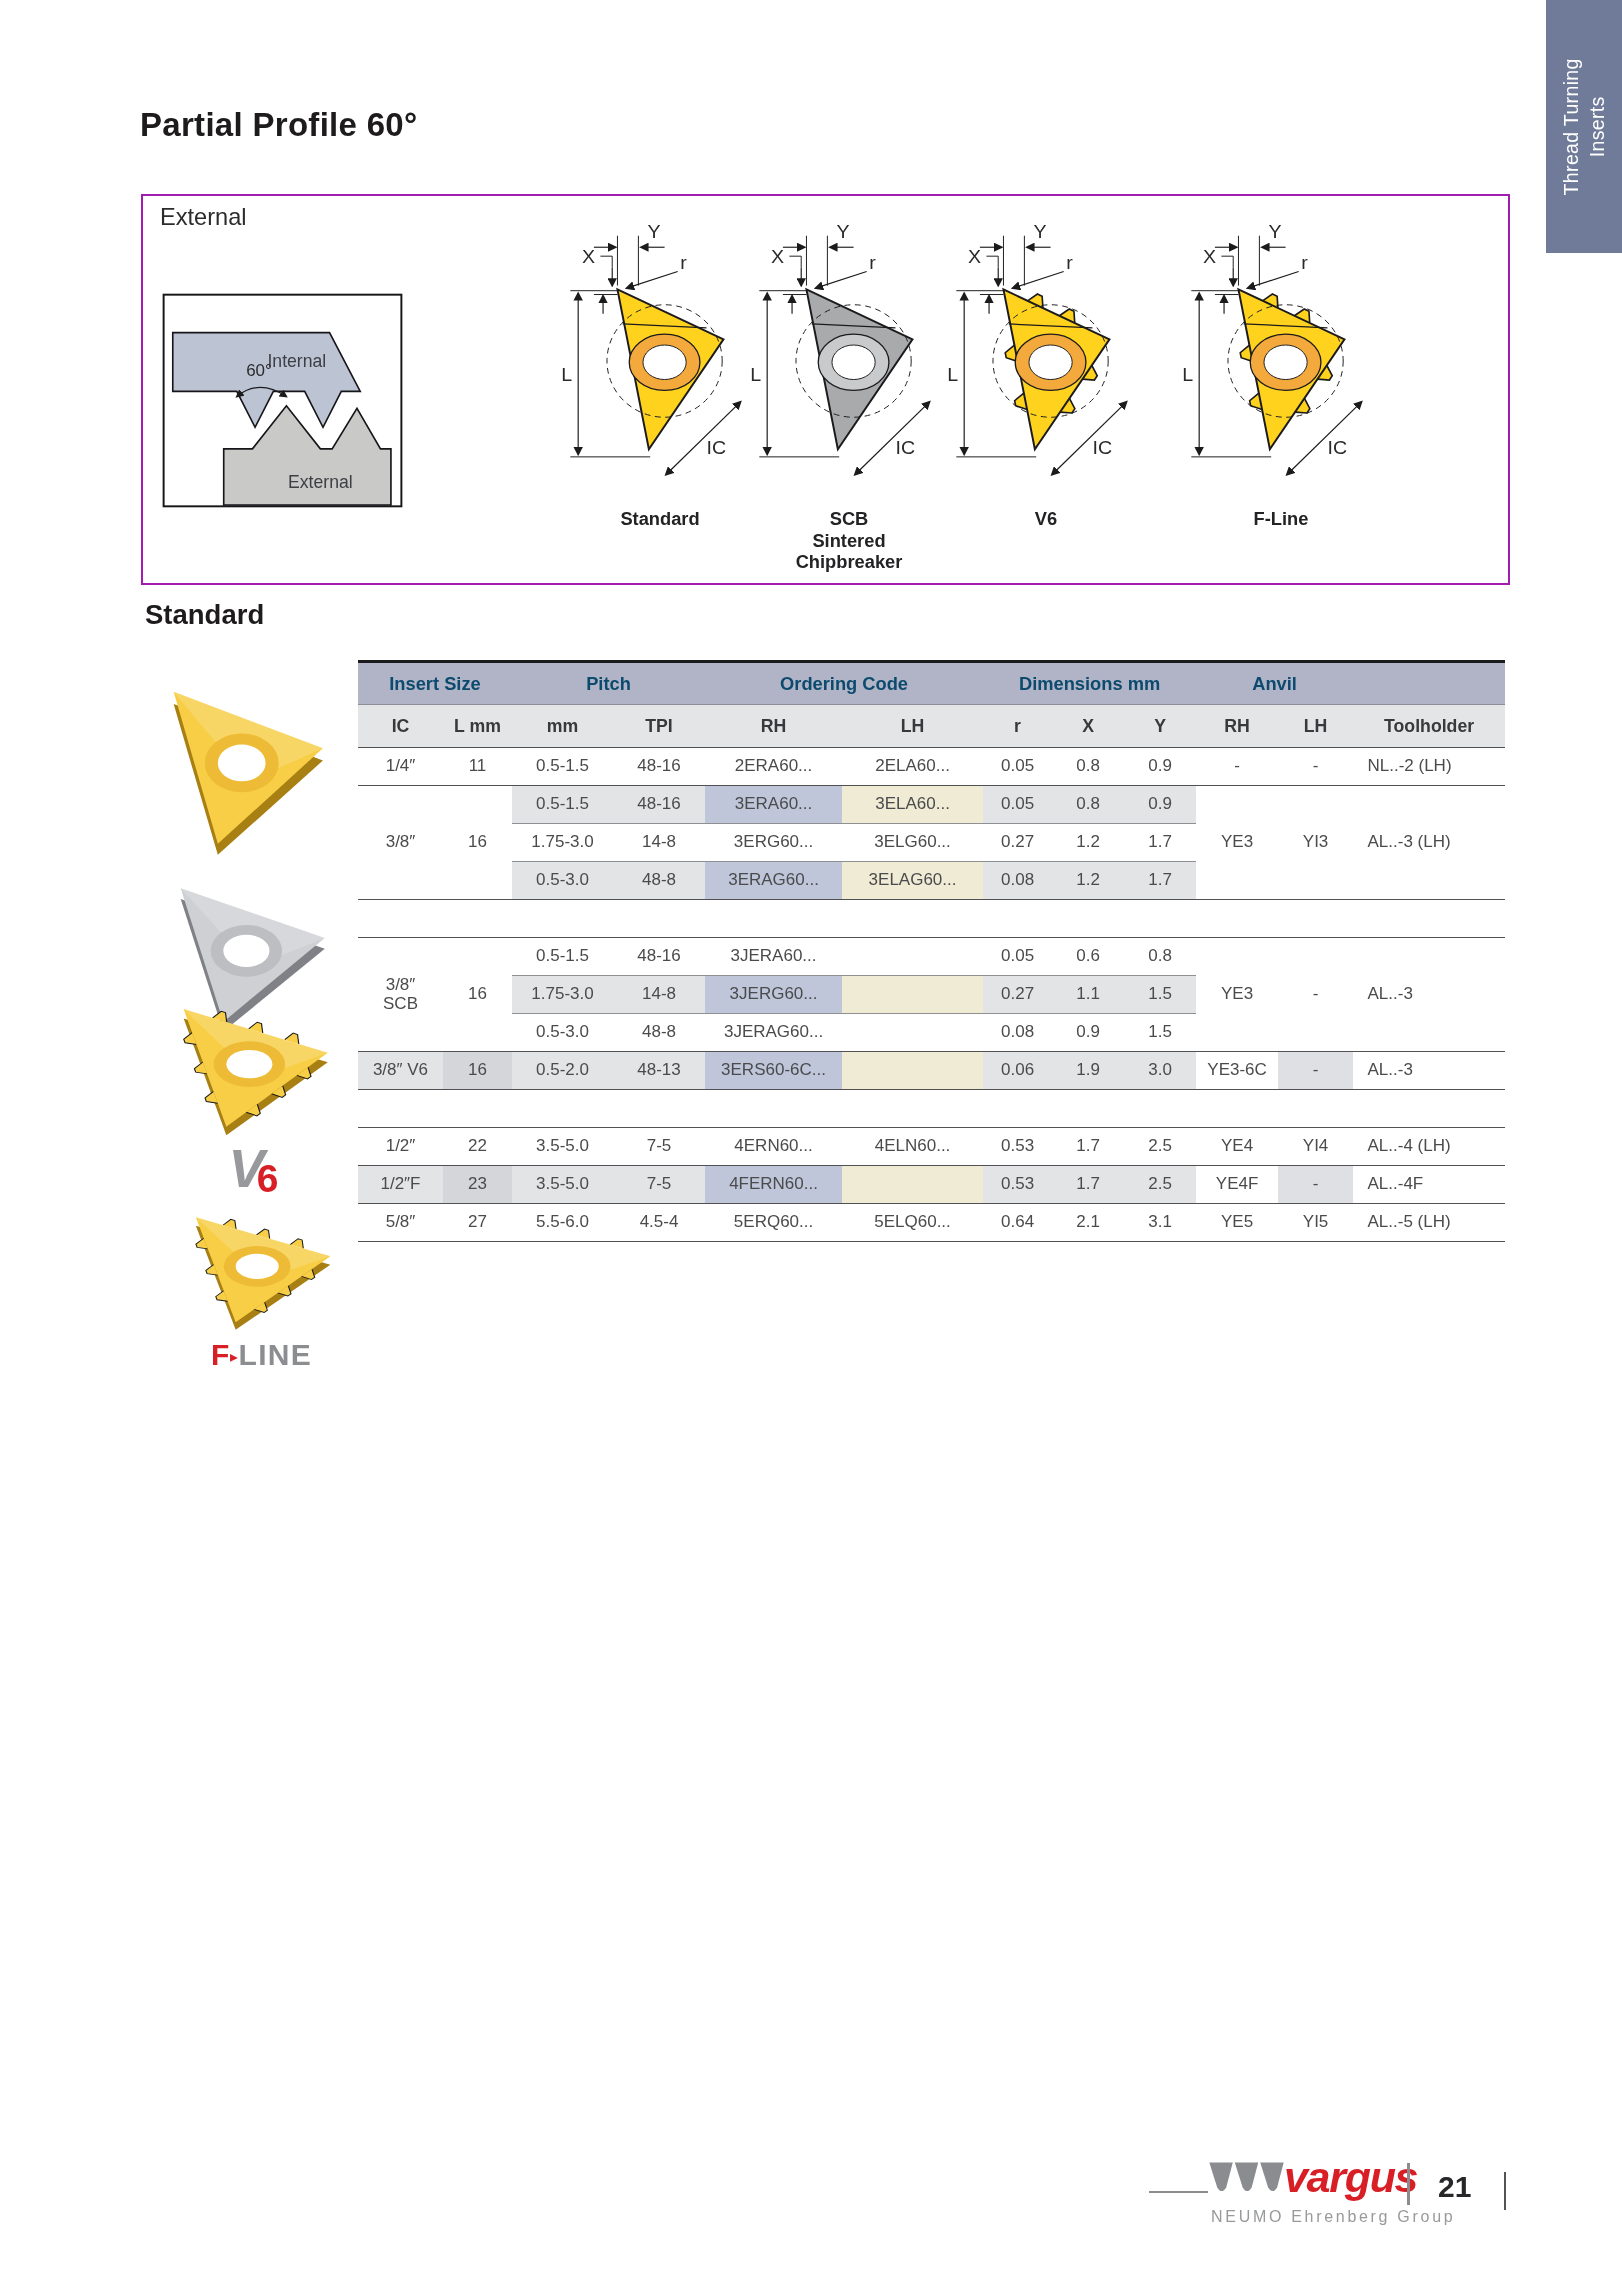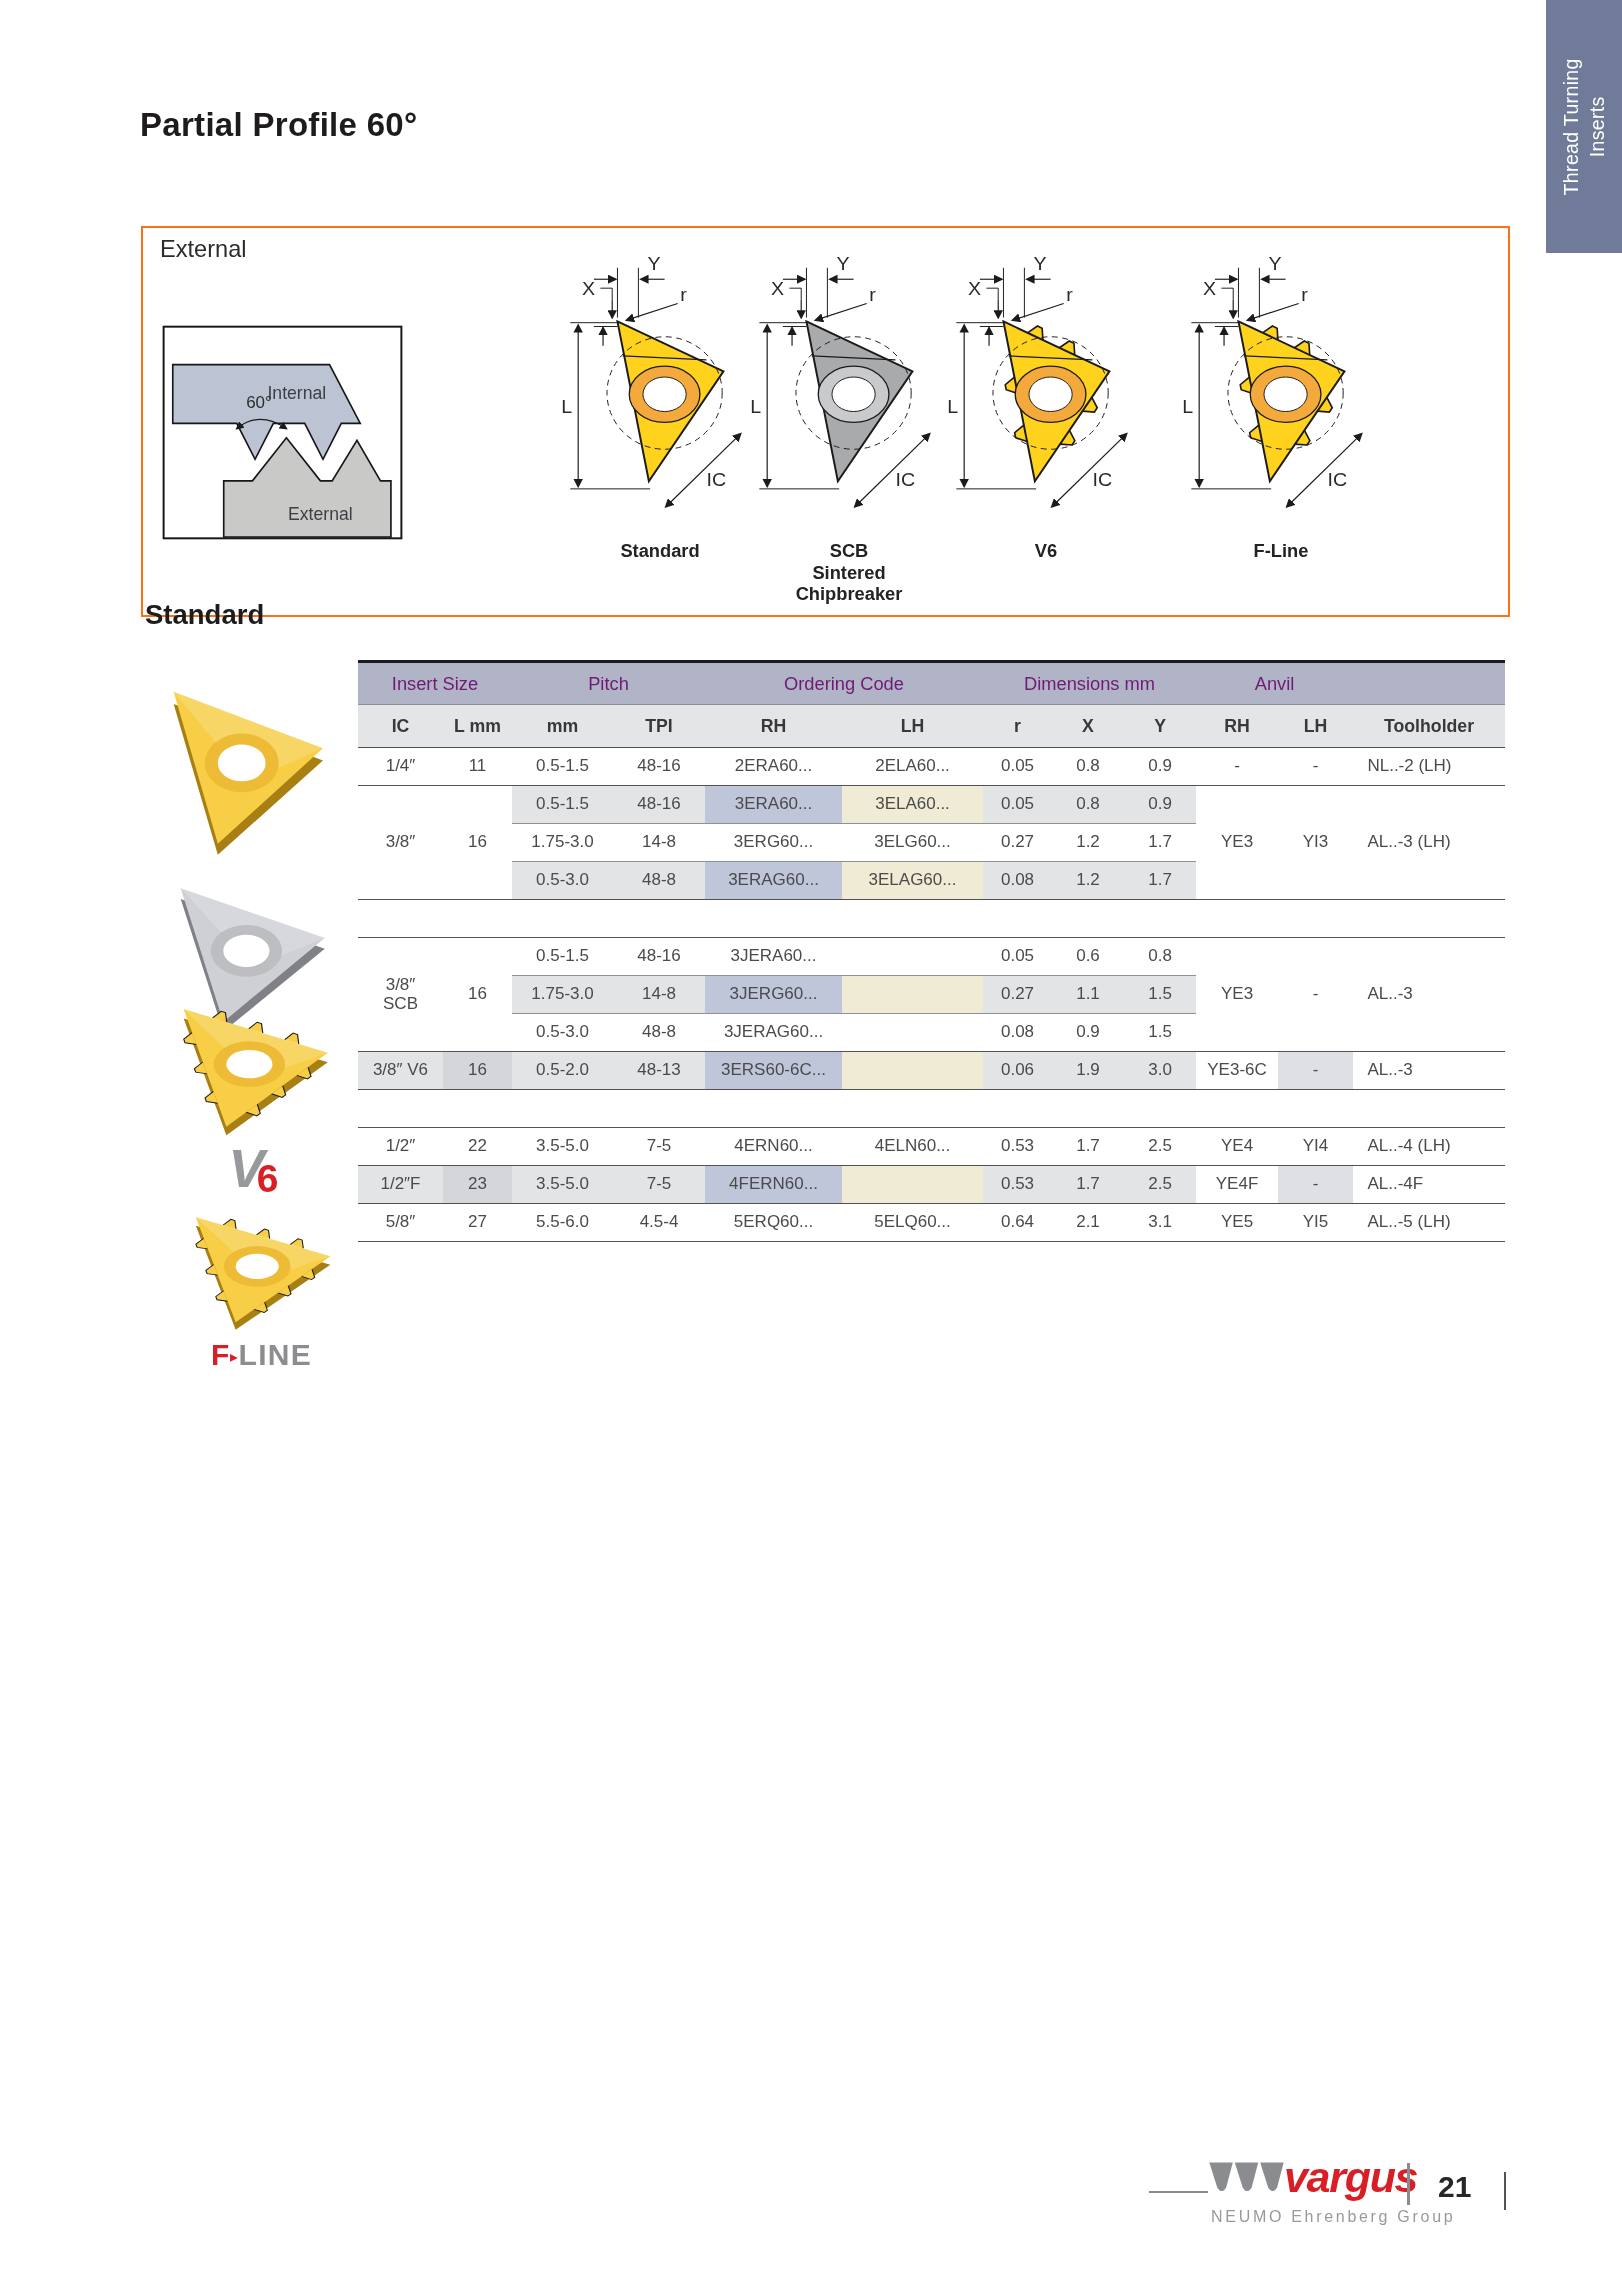--- a/index.html
+++ b/index.html
@@ -10,37 +10,37 @@
   .side-tab{position:absolute;left:1546px;top:0;width:77px;height:253px;background:#707B9A;
             display:flex;align-items:center;justify-content:center;}
   .tab-lines{transform:rotate(-90deg);text-align:center;color:#fff;font-size:19.6px;
              line-height:1.32;white-space:nowrap;letter-spacing:0.3px;}
 
   .page-title{position:absolute;left:140px;top:106px;margin:0;font-size:33px;font-weight:bold;
               color:#1d1b1c;letter-spacing:0.3px;}
 
   
   .external-box{position:absolute;left:141px;top:194px;width:1365px;height:387px;
-                border:2px solid #f97316;background:#fff;margin-top:32px;}
+                border:2px solid #a21caf;background:#fff;}
   .external-label{position:absolute;left:17px;top:7.9px;font-size:23.6px;color:#2c2c2e;}
   .profile-svg{position:absolute;left:18.3px;top:96px;}
   .diagram-fig{position:absolute;top:18.3px;width:222px;text-align:center;margin:0;}
   .diagram-fig svg{display:block;margin:0 auto;}
   .diagram-caption{margin-top:0;font-weight:bold;font-size:18.3px;color:#232325;line-height:1.18;}
   .d0{left:406px}.d1{left:595px}.d2{left:792px}.d3{left:1027px}
   .dtxt{font-size:30px;fill:#2a2a2c;font-family:"Liberation Sans",sans-serif;}
   .ptxt{font-size:27px;fill:#3e3f44;text-anchor:middle;font-family:"Liberation Sans",sans-serif;}
   .ptxt60{font-size:26px;fill:#2c2c2e;text-anchor:middle;font-family:"Liberation Sans",sans-serif;}
 
   .section-heading{position:absolute;left:145px;top:599px;margin:0;font-size:27.5px;font-weight:bold;color:#1d1b1c;}
 
   
   .spec-table{position:absolute;left:358px;top:660px;border-collapse:collapse;table-layout:fixed;width:1147px;}
   .spec-table th,.spec-table td{padding:0;text-align:center;vertical-align:middle;overflow:hidden;}
-  .spec-table thead .grp th{background:#B1B4C6;height:41px;font-size:18.3px;font-weight:400;color:#701a75;
+  .spec-table thead .grp th{background:#B1B4C6;height:41px;font-size:18.3px;font-weight:700;color:#0c4a6e;
        border-top:3.3px solid #1b1b1d;border-bottom:1.3px solid #8d8f98;}
   .spec-table thead .cols th{background:#E4E5E7;height:42px;font-size:17.7px;font-weight:bold;color:#39393b;
        border-bottom:1.3px solid #515153;}
   .spec-table tbody td{height:37px;font-size:17px;color:#4b4b4d;background:#fff;line-height:1.08;}
   td.c-l,td.c-lha{background:#DFE0E3;}
   td.c-rh{background:#CBD2E3;}
   td.c-lh{background:#F9F5DD;}
   tr.stripe td:not(.vspan){background:#E3E4E6;}
   tr.stripe td.c-l:not(.vspan){background:#D4D6DA;}
   tr.stripe td.c-rh:not(.vspan){background:#BFC6DA;}

